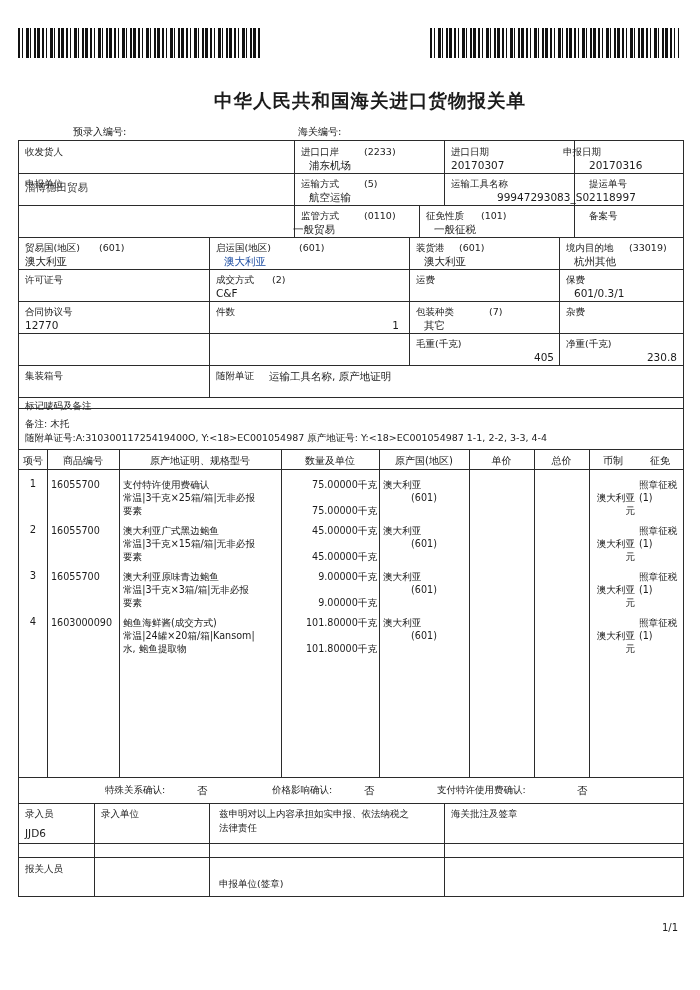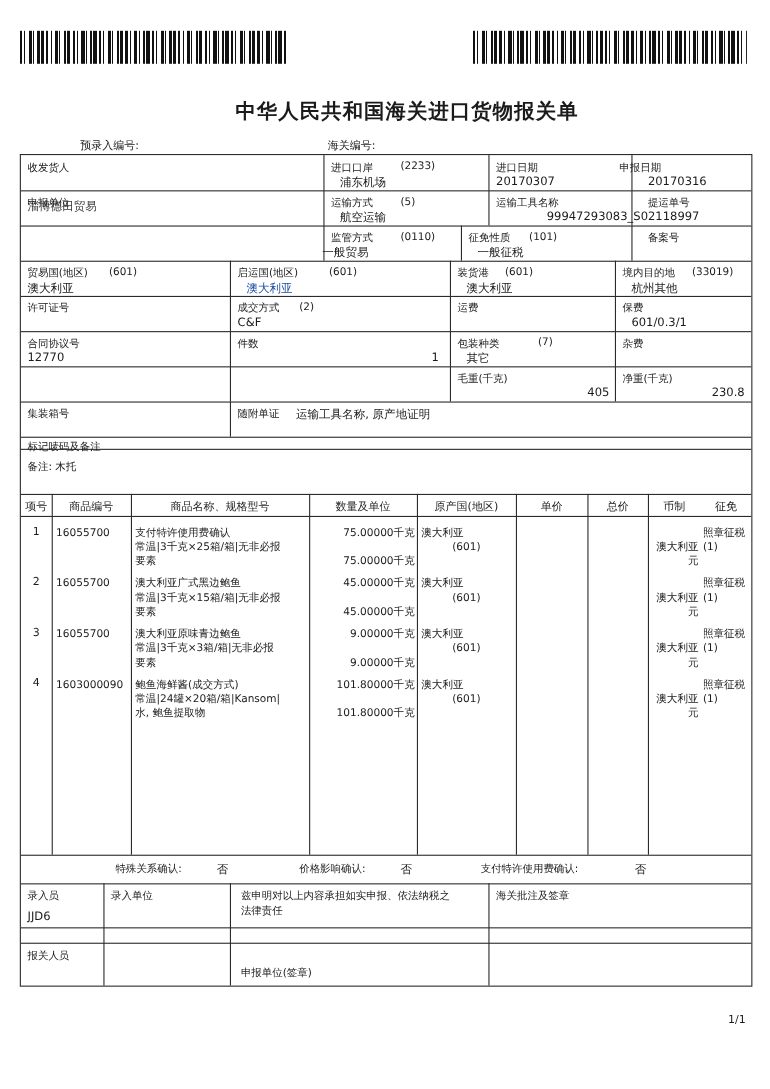--- a/index.html
+++ b/index.html
@@ -180,35 +180,36 @@
     <div class="c-val right" style="left:440px;top:210px;width:95px">405</div>
     <div class="c-lbl" style="left:547px;top:197px">净重(千克)</div>
     <div class="c-val right" style="left:560px;top:210px;width:98px">230.8</div>
 
     <div class="c-lbl" style="left:6px;top:229px">集装箱号</div>
     <div class="c-lbl" style="left:197px;top:229px">随附单证</div>
     <div class="c-val" style="left:250px;top:229px">运输工具名称, 原产地证明</div>
 
     <div class="c-lbl" style="left:6px;top:259px">标记唛码及备注</div>
     <div class="c-val" style="left:6px;top:277px;font-size:9.5px">备注: 木托</div>
+    <div class="c-val" style="left:6px;top:291px;font-size:9.5px">随附单证号:A:31030011725419400O,  Y:&lt;18&gt;EC001054987 原产地证号: Y:&lt;18&gt;EC001054987 1-1, 2-2, 3-3, 4-4</div>
 
     <div class="hline" style="top:308px"></div>
     <div class="hline" style="top:328px"></div>
 
     <div class="vline" style="left:28px;top:308px;height:328px"></div>
     <div class="vline" style="left:100px;top:308px;height:328px"></div>
     <div class="vline" style="left:262px;top:308px;height:328px"></div>
     <div class="vline" style="left:360px;top:308px;height:328px"></div>
     <div class="vline" style="left:450px;top:308px;height:328px"></div>
     <div class="vline" style="left:515px;top:308px;height:328px"></div>
     <div class="vline" style="left:570px;top:308px;height:328px"></div>
 
     <div class="ith" style="left:0px;top:313px;width:28px">项号</div>
     <div class="ith" style="left:28px;top:313px;width:72px">商品编号</div>
-    <div class="ith" style="left:100px;top:313px;width:162px">商品名称、规格型号</div>
+    <div class="ith" style="left:100px;top:313px;width:162px">原产地证明、规格型号</div>
     <div class="ith" style="left:262px;top:313px;width:98px">数量及单位</div>
     <div class="ith" style="left:360px;top:313px;width:90px">原产国(地区)</div>
     <div class="ith" style="left:450px;top:313px;width:65px">单价</div>
     <div class="ith" style="left:515px;top:313px;width:55px">总价</div>
     <div class="ith" style="left:570px;top:313px;width:48px">币制</div>
     <div class="ith" style="left:618px;top:313px;width:46px">征免</div>
 
     <div class="row-num center" style="left:0px;top:337px;width:28px">1</div>
     <div class="itemtxt" style="left:32px;top:337px">16055700</div>
     <div class="itemtxt" style="left:104px;top:337px">支付特许使用费确认</div>

